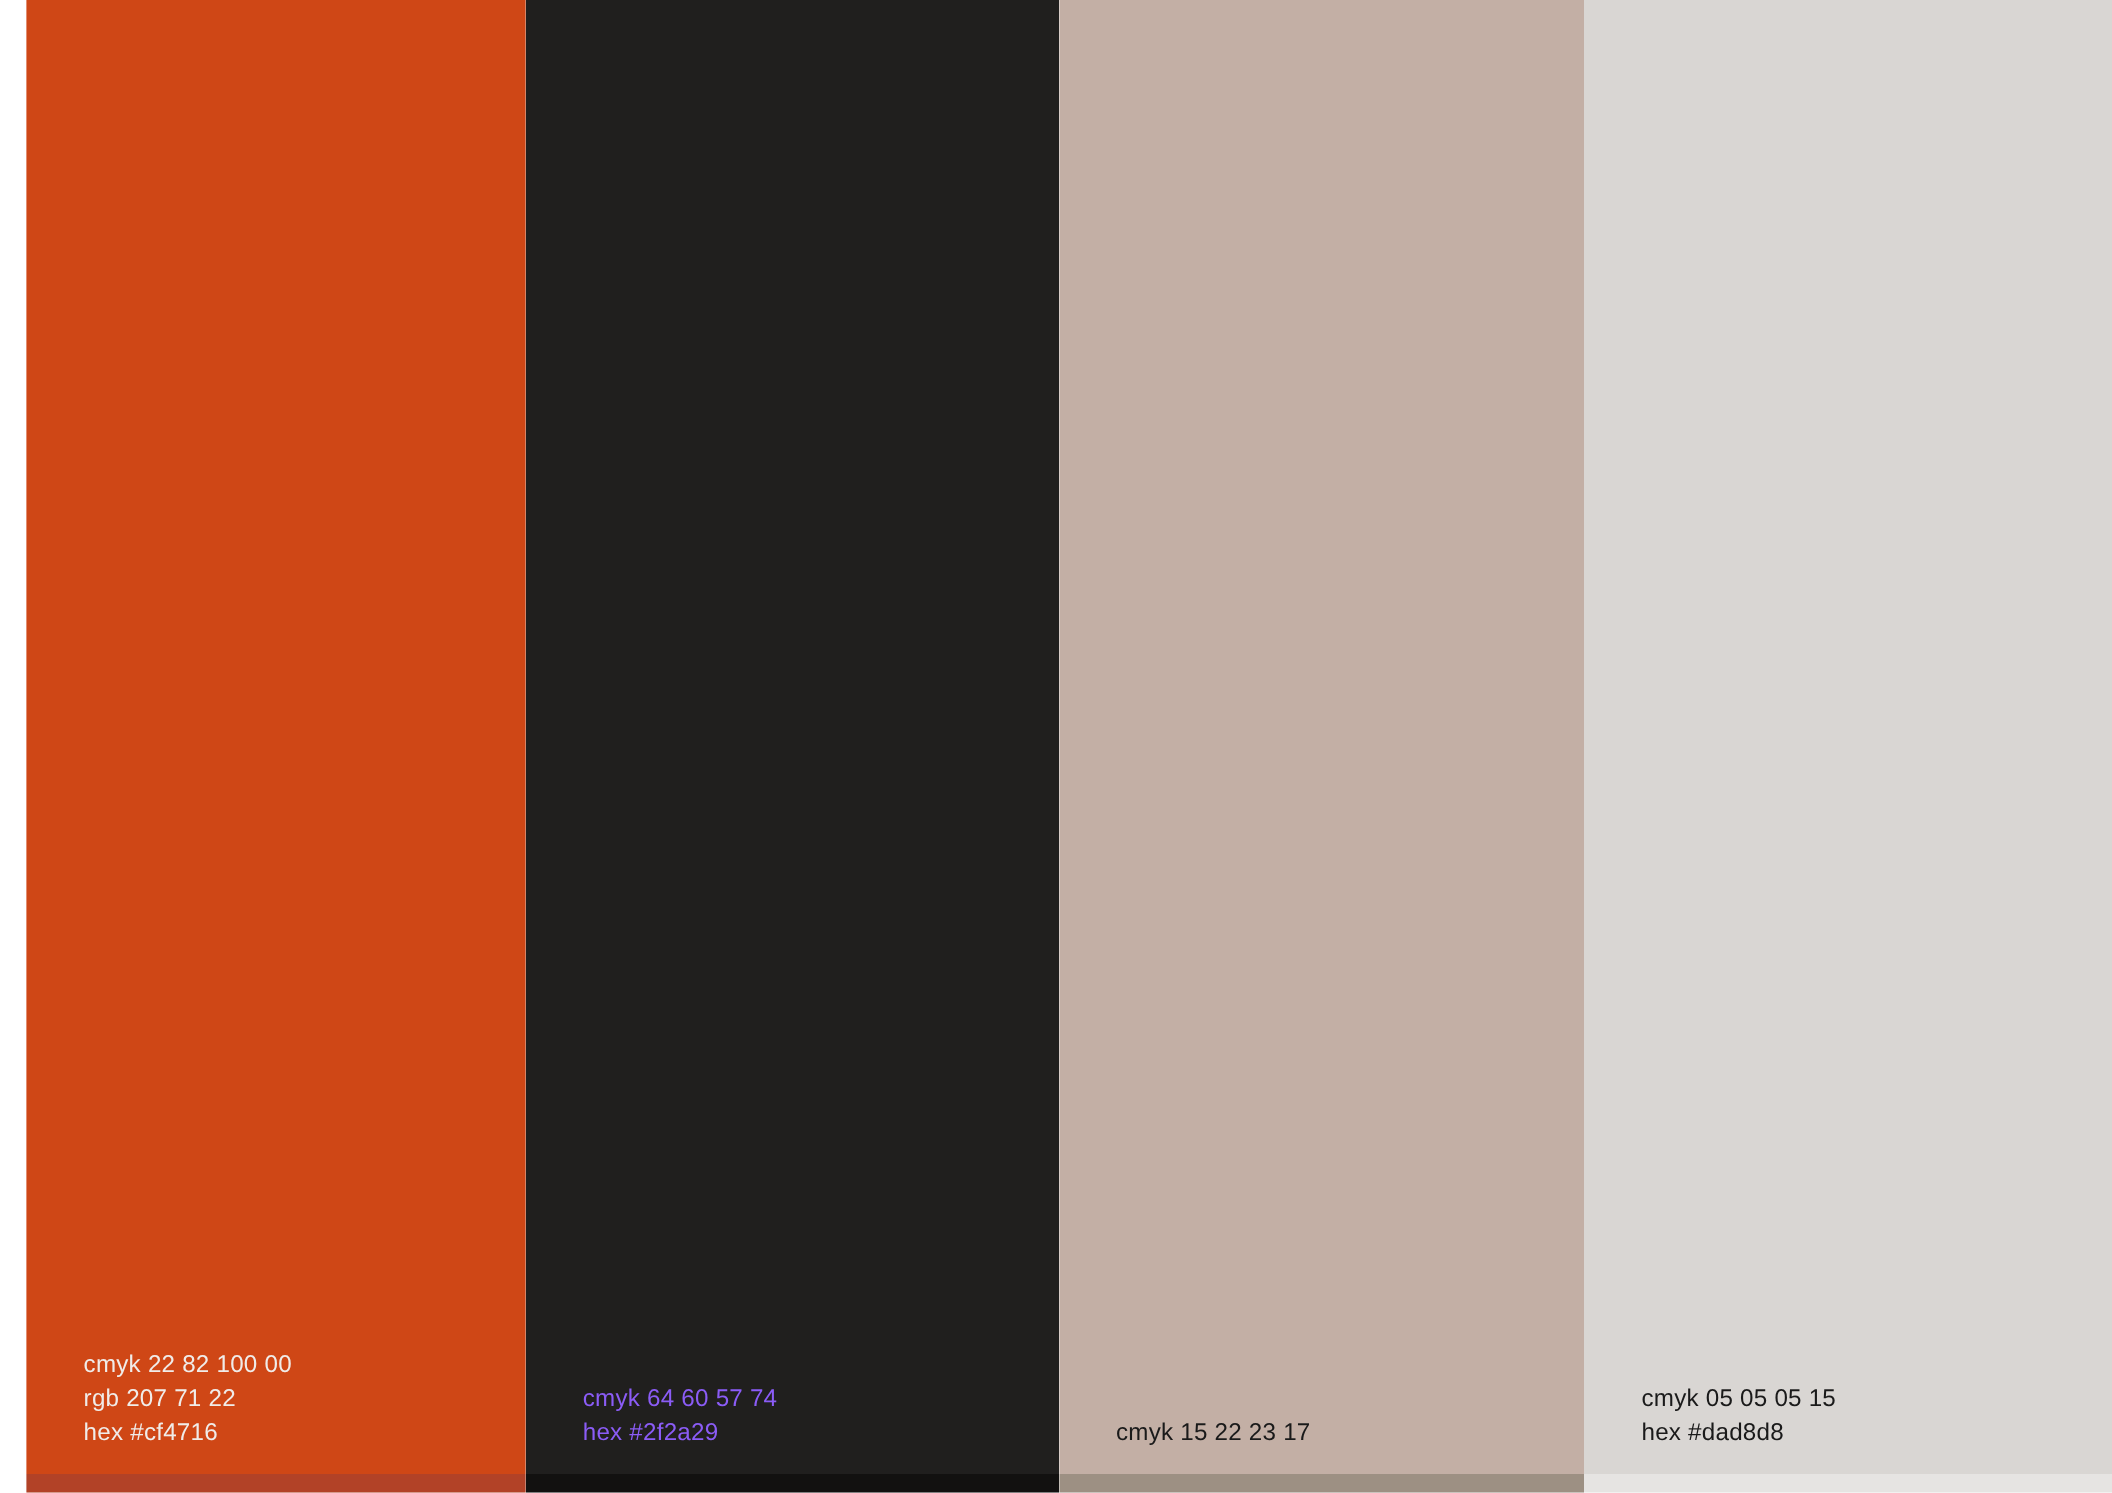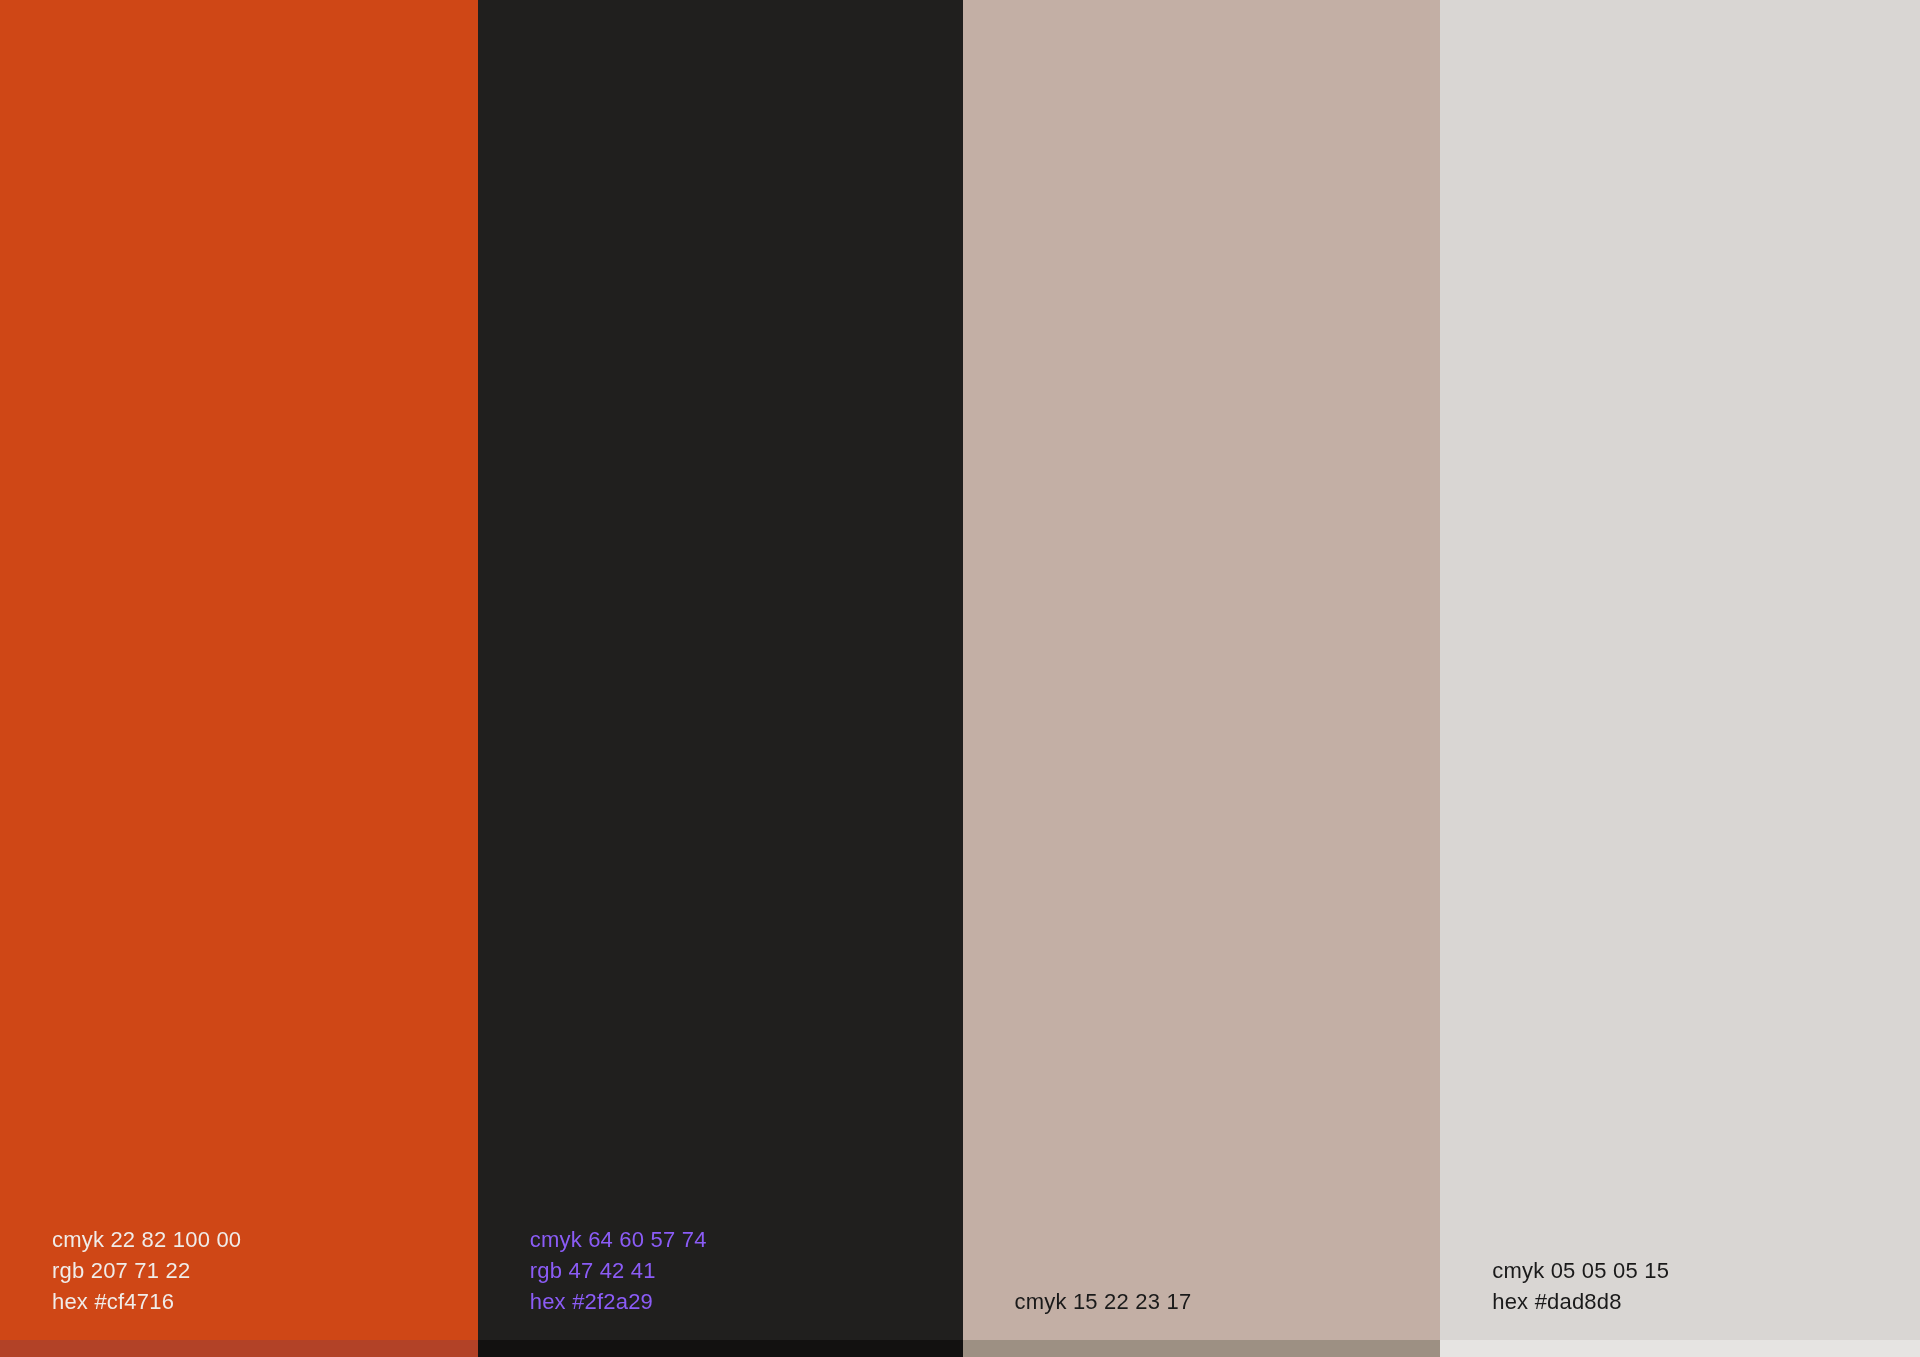--- a/index.html
+++ b/index.html
@@ -25,21 +25,21 @@
   .swatch {
     position: relative;
     height: 100%;
     display: flex;
     flex-direction: column;
     justify-content: flex-end;
     overflow: hidden;
   }
 
   
-  .swatch.col-0 { width: 478px; }
+  .swatch.col-0 { width: 478px; padding-left: 24px; }
   .swatch.col-1 { width: 485px; }
   .swatch.col-2 { width: 478px; }
   .swatch.col-3 { width: 480px; }
 
   .swatch-body {
     flex: 1 1 auto;
     position: relative;
     display: flex;
     flex-direction: column;
     justify-content: flex-end;
@@ -83,21 +83,20 @@
         <span class="line hex">hex #cf4716</span>
       </div>
     </div>
     <div class="swatch-foot" style="background: rgb(178, 66, 39);"></div>
   </div>
 
   <div class="swatch col-1">
     <div class="swatch-body" style="background: rgb(32, 31, 30);">
       <div class="info" style="color: #8b5cf6;">
         <span class="line cmyk">cmyk 64 60 57 74</span>
-        <span class="line rgb">rgb 47 42 41</span>
         <span class="line hex">hex #2f2a29</span>
       </div>
     </div>
     <div class="swatch-foot" style="background: rgb(18, 17, 16);"></div>
   </div>
 
   <div class="swatch col-2">
     <div class="swatch-body" style="background: rgb(195, 175, 165);">
       <div class="info" style="color: rgb(26, 26, 26);">
         <span class="line cmyk">cmyk 15 22 23 17</span>

